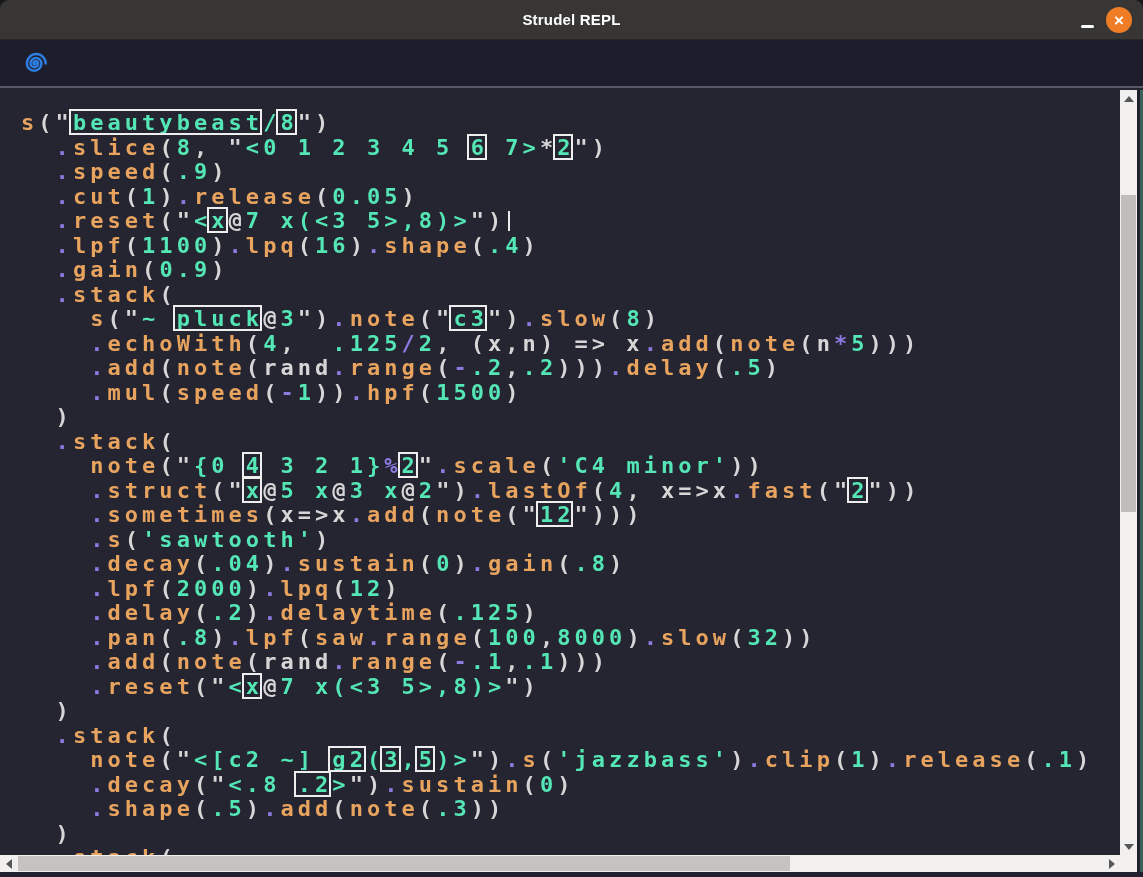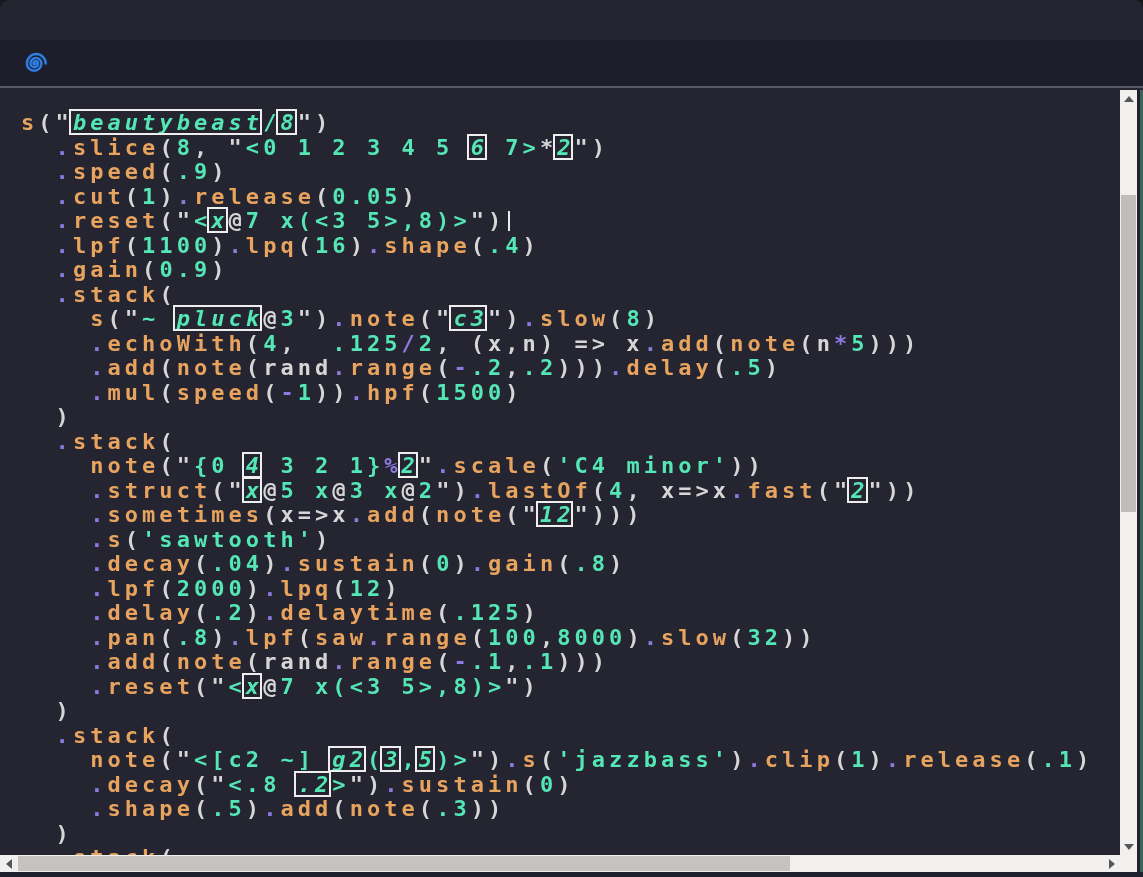--- a/index.html
+++ b/index.html
@@ -40,21 +40,21 @@
     padding:21px 0 0 21px;white-space:pre;cursor:text;
     font-family:"DejaVu Sans Mono","Liberation Mono",monospace;
     font-weight:bold;font-size:22px;line-height:24.5px;letter-spacing:4.05px;
     color:var(--text-light,#d6d6d6);
   }
   .code-line{height:24.5px;}
   .tok-o{color:var(--accent-orange,#e8a45e);}
   .tok-t{color:var(--accent-teal,#54e6b4);}
   .tok-w{color:var(--text-light,#d6d6d6);}
   .tok-p{color:var(--accent-purple,#8d7ae0);}
-  .hl{position:relative;font-style:italic;}
+  .hl{position:relative;}
   .hl::after{
     content:"";position:absolute;left:-4px;right:1px;top:-1px;bottom:0px;
     border:2px solid var(--highlight-border,#eeeeee);pointer-events:none;
   }
   .caret{display:inline-block;width:2px;height:20px;background:#ececec;vertical-align:-3px;margin-left:3px;}
   
   .vscroll{position:absolute;right:6px;top:0;width:17px;height:765px;background:#f1f0ef;}
   .hscroll{position:absolute;left:0;top:765px;width:1120px;height:17px;background:#f1f0ef;}
   .sb-btn{position:absolute;display:flex;align-items:center;justify-content:center;width:17px;height:17px;background:#f1f0ef;}
   .vscroll .up{top:0;left:0;} .vscroll .down{bottom:0;left:0;}
@@ -67,20 +67,29 @@
   .hthumb{position:absolute;top:1px;height:15px;left:18px;width:772px;background:#c4c3c2;}
   .sb-corner{position:absolute;left:1120px;top:765px;width:17px;height:17px;background:#f1f0ef;}
   .right-strip{position:absolute;right:0;top:0;width:6px;height:787px;background:#20202e;border-right:3px solid #3a6257;}
   .bottom-strip{position:absolute;left:0;top:782px;width:1143px;height:5px;background:#20202e;}
 </style>
 </head>
 <body>
 
 <div class="window">
 
+  <div class="titlebar">
+    <span class="title">Strudel REPL</span>
+    <div class="win-btn btn-min">
+      <span class="min-bar"></span>
+    </div>
+    <div class="win-btn btn-close">
+      <span class="close-circle">×</span>
+    </div>
+  </div>
 
   <div class="toolbar">
     <svg class="logo" viewBox="0 0 32 32">
       <path d="M17.2 16 a1.2 1.2 0 0 1 -2.4 0 a2.6 2.6 0 0 1 5.2 0 a4.2 4.2 0 0 1 -8.4 0 a6 6 0 0 1 12 0 a8 8 0 0 1 -16 0 a10.4 10.4 0 0 1 20.8 0" fill="none" stroke="#2e7de1" stroke-width="2.7" stroke-linecap="round"></path>
     </svg>
   </div>
 
   <div class="content">
     <div class="code-pane" id="code-area"><div class="code-line"><span class="tok-o">s</span><span class="tok-w">("</span><span class="tok-t hl">beautybeast</span><span class="tok-t">/</span><span class="tok-t hl">8</span><span class="tok-w">")</span></div><div class="code-line"><span class="tok-w">  </span><span class="tok-p">.</span><span class="tok-o">slice</span><span class="tok-w">(</span><span class="tok-t">8</span><span class="tok-w">, "</span><span class="tok-t">&lt;0 1 2 3 4 5 </span><span class="tok-t hl">6</span><span class="tok-t"> 7&gt;</span><span class="tok-w">*</span><span class="tok-t hl">2</span><span class="tok-w">")</span></div><div class="code-line"><span class="tok-w">  </span><span class="tok-p">.</span><span class="tok-o">speed</span><span class="tok-w">(</span><span class="tok-t">.9</span><span class="tok-w">)</span></div><div class="code-line"><span class="tok-w">  </span><span class="tok-p">.</span><span class="tok-o">cut</span><span class="tok-w">(</span><span class="tok-t">1</span><span class="tok-w">)</span><span class="tok-p">.</span><span class="tok-o">release</span><span class="tok-w">(</span><span class="tok-t">0.05</span><span class="tok-w">)</span></div><div class="code-line"><span class="tok-w">  </span><span class="tok-p">.</span><span class="tok-o">reset</span><span class="tok-w">("</span><span class="tok-t">&lt;</span><span class="tok-t hl">x</span><span class="tok-w">@</span><span class="tok-t">7 x(&lt;3 5&gt;,8)&gt;</span><span class="tok-w">")</span><span class="caret"></span></div><div class="code-line"><span class="tok-w">  </span><span class="tok-p">.</span><span class="tok-o">lpf</span><span class="tok-w">(</span><span class="tok-t">1100</span><span class="tok-w">)</span><span class="tok-p">.</span><span class="tok-o">lpq</span><span class="tok-w">(</span><span class="tok-t">16</span><span class="tok-w">)</span><span class="tok-p">.</span><span class="tok-o">shape</span><span class="tok-w">(</span><span class="tok-t">.4</span><span class="tok-w">)</span></div><div class="code-line"><span class="tok-w">  </span><span class="tok-p">.</span><span class="tok-o">gain</span><span class="tok-w">(</span><span class="tok-t">0.9</span><span class="tok-w">)</span></div><div class="code-line"><span class="tok-w">  </span><span class="tok-p">.</span><span class="tok-o">stack</span><span class="tok-w">(</span></div><div class="code-line"><span class="tok-w">    </span><span class="tok-o">s</span><span class="tok-w">("</span><span class="tok-t">~ </span><span class="tok-t hl">pluck</span><span class="tok-w">@</span><span class="tok-t">3</span><span class="tok-w">")</span><span class="tok-p">.</span><span class="tok-o">note</span><span class="tok-w">("</span><span class="tok-t hl">c3</span><span class="tok-w">")</span><span class="tok-p">.</span><span class="tok-o">slow</span><span class="tok-w">(</span><span class="tok-t">8</span><span class="tok-w">)</span></div><div class="code-line"><span class="tok-w">    </span><span class="tok-p">.</span><span class="tok-o">echoWith</span><span class="tok-w">(</span><span class="tok-t">4</span><span class="tok-w">,  </span><span class="tok-t">.125</span><span class="tok-p">/</span><span class="tok-t">2</span><span class="tok-w">, (x,n) =&gt; x</span><span class="tok-p">.</span><span class="tok-o">add</span><span class="tok-w">(</span><span class="tok-o">note</span><span class="tok-w">(</span><span class="tok-w">n</span><span class="tok-p">*</span><span class="tok-t">5</span><span class="tok-w">)))</span></div><div class="code-line"><span class="tok-w">    </span><span class="tok-p">.</span><span class="tok-o">add</span><span class="tok-w">(</span><span class="tok-o">note</span><span class="tok-w">(</span><span class="tok-w">rand</span><span class="tok-p">.</span><span class="tok-o">range</span><span class="tok-w">(</span><span class="tok-p">-</span><span class="tok-t">.2</span><span class="tok-w">,</span><span class="tok-t">.2</span><span class="tok-w">)))</span><span class="tok-p">.</span><span class="tok-o">delay</span><span class="tok-w">(</span><span class="tok-t">.5</span><span class="tok-w">)</span></div><div class="code-line"><span class="tok-w">    </span><span class="tok-p">.</span><span class="tok-o">mul</span><span class="tok-w">(</span><span class="tok-o">speed</span><span class="tok-w">(</span><span class="tok-p">-</span><span class="tok-t">1</span><span class="tok-w">))</span><span class="tok-p">.</span><span class="tok-o">hpf</span><span class="tok-w">(</span><span class="tok-t">1500</span><span class="tok-w">)</span></div><div class="code-line"><span class="tok-w">  )</span></div><div class="code-line"><span class="tok-w">  </span><span class="tok-p">.</span><span class="tok-o">stack</span><span class="tok-w">(</span></div><div class="code-line"><span class="tok-w">    </span><span class="tok-o">note</span><span class="tok-w">("</span><span class="tok-t">{0 </span><span class="tok-t hl">4</span><span class="tok-t"> 3 2 1}</span><span class="tok-p">%</span><span class="tok-t hl">2</span><span class="tok-w">"</span><span class="tok-p">.</span><span class="tok-o">scale</span><span class="tok-w">(</span><span class="tok-t">'C4 minor'</span><span class="tok-w">))</span></div><div class="code-line"><span class="tok-w">    </span><span class="tok-p">.</span><span class="tok-o">struct</span><span class="tok-w">("</span><span class="tok-t hl">x</span><span class="tok-w">@</span><span class="tok-t">5 x</span><span class="tok-w">@</span><span class="tok-t">3 x</span><span class="tok-w">@</span><span class="tok-t">2</span><span class="tok-w">")</span><span class="tok-p">.</span><span class="tok-o">lastOf</span><span class="tok-w">(</span><span class="tok-t">4</span><span class="tok-w">, x=&gt;x</span><span class="tok-p">.</span><span class="tok-o">fast</span><span class="tok-w">("</span><span class="tok-t hl">2</span><span class="tok-w">"))</span></div><div class="code-line"><span class="tok-w">    </span><span class="tok-p">.</span><span class="tok-o">sometimes</span><span class="tok-w">(x=&gt;x</span><span class="tok-p">.</span><span class="tok-o">add</span><span class="tok-w">(</span><span class="tok-o">note</span><span class="tok-w">("</span><span class="tok-t hl">12</span><span class="tok-w">")))</span></div><div class="code-line"><span class="tok-w">    </span><span class="tok-p">.</span><span class="tok-o">s</span><span class="tok-w">(</span><span class="tok-t">'sawtooth'</span><span class="tok-w">)</span></div><div class="code-line"><span class="tok-w">    </span><span class="tok-p">.</span><span class="tok-o">decay</span><span class="tok-w">(</span><span class="tok-t">.04</span><span class="tok-w">)</span><span class="tok-p">.</span><span class="tok-o">sustain</span><span class="tok-w">(</span><span class="tok-t">0</span><span class="tok-w">)</span><span class="tok-p">.</span><span class="tok-o">gain</span><span class="tok-w">(</span><span class="tok-t">.8</span><span class="tok-w">)</span></div><div class="code-line"><span class="tok-w">    </span><span class="tok-p">.</span><span class="tok-o">lpf</span><span class="tok-w">(</span><span class="tok-t">2000</span><span class="tok-w">)</span><span class="tok-p">.</span><span class="tok-o">lpq</span><span class="tok-w">(</span><span class="tok-t">12</span><span class="tok-w">)</span></div><div class="code-line"><span class="tok-w">    </span><span class="tok-p">.</span><span class="tok-o">delay</span><span class="tok-w">(</span><span class="tok-t">.2</span><span class="tok-w">)</span><span class="tok-p">.</span><span class="tok-o">delaytime</span><span class="tok-w">(</span><span class="tok-t">.125</span><span class="tok-w">)</span></div><div class="code-line"><span class="tok-w">    </span><span class="tok-p">.</span><span class="tok-o">pan</span><span class="tok-w">(</span><span class="tok-t">.8</span><span class="tok-w">)</span><span class="tok-p">.</span><span class="tok-o">lpf</span><span class="tok-w">(</span><span class="tok-o">saw</span><span class="tok-p">.</span><span class="tok-o">range</span><span class="tok-w">(</span><span class="tok-t">100</span><span class="tok-w">,</span><span class="tok-t">8000</span><span class="tok-w">)</span><span class="tok-p">.</span><span class="tok-o">slow</span><span class="tok-w">(</span><span class="tok-t">32</span><span class="tok-w">))</span></div><div class="code-line"><span class="tok-w">    </span><span class="tok-p">.</span><span class="tok-o">add</span><span class="tok-w">(</span><span class="tok-o">note</span><span class="tok-w">(</span><span class="tok-w">rand</span><span class="tok-p">.</span><span class="tok-o">range</span><span class="tok-w">(</span><span class="tok-p">-</span><span class="tok-t">.1</span><span class="tok-w">,</span><span class="tok-t">.1</span><span class="tok-w">)))</span></div><div class="code-line"><span class="tok-w">    </span><span class="tok-p">.</span><span class="tok-o">reset</span><span class="tok-w">("</span><span class="tok-t">&lt;</span><span class="tok-t hl">x</span><span class="tok-w">@</span><span class="tok-t">7 x(&lt;3 5&gt;,8)&gt;</span><span class="tok-w">")</span></div><div class="code-line"><span class="tok-w">  )</span></div><div class="code-line"><span class="tok-w">  </span><span class="tok-p">.</span><span class="tok-o">stack</span><span class="tok-w">(</span></div><div class="code-line"><span class="tok-w">    </span><span class="tok-o">note</span><span class="tok-w">("</span><span class="tok-t">&lt;[c2 ~] </span><span class="tok-t hl">g2</span><span class="tok-t">(</span><span class="tok-t hl">3</span><span class="tok-t">,</span><span class="tok-t hl">5</span><span class="tok-t">)&gt;</span><span class="tok-w">")</span><span class="tok-p">.</span><span class="tok-o">s</span><span class="tok-w">(</span><span class="tok-t">'jazzbass'</span><span class="tok-w">)</span><span class="tok-p">.</span><span class="tok-o">clip</span><span class="tok-w">(</span><span class="tok-t">1</span><span class="tok-w">)</span><span class="tok-p">.</span><span class="tok-o">release</span><span class="tok-w">(</span><span class="tok-t">.1</span><span class="tok-w">)</span></div><div class="code-line"><span class="tok-w">    </span><span class="tok-p">.</span><span class="tok-o">decay</span><span class="tok-w">("</span><span class="tok-t">&lt;.8 </span><span class="tok-t hl">.2</span><span class="tok-t">&gt;</span><span class="tok-w">")</span><span class="tok-p">.</span><span class="tok-o">sustain</span><span class="tok-w">(</span><span class="tok-t">0</span><span class="tok-w">)</span></div><div class="code-line"><span class="tok-w">    </span><span class="tok-p">.</span><span class="tok-o">shape</span><span class="tok-w">(</span><span class="tok-t">.5</span><span class="tok-w">)</span><span class="tok-p">.</span><span class="tok-o">add</span><span class="tok-w">(</span><span class="tok-o">note</span><span class="tok-w">(</span><span class="tok-t">.3</span><span class="tok-w">))</span></div><div class="code-line"><span class="tok-w">  )</span></div><div class="code-line"><span class="tok-w">  </span><span class="tok-p">.</span><span class="tok-o">stack</span><span class="tok-w">(</span></div></div>
 

